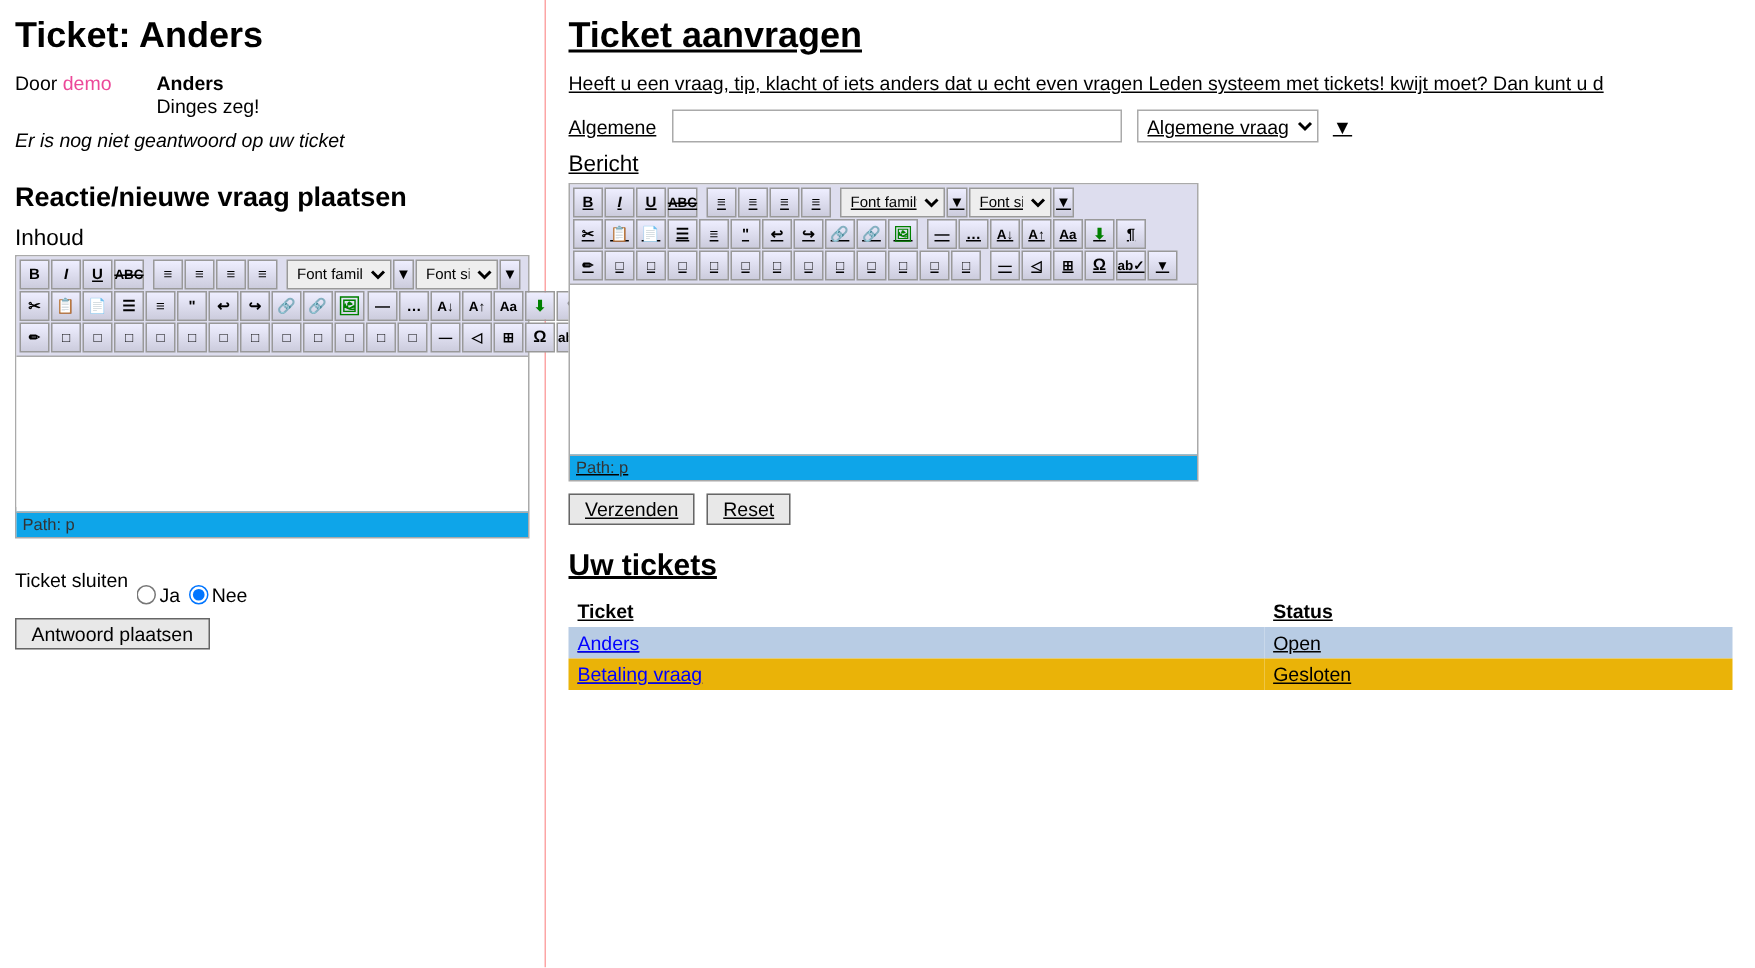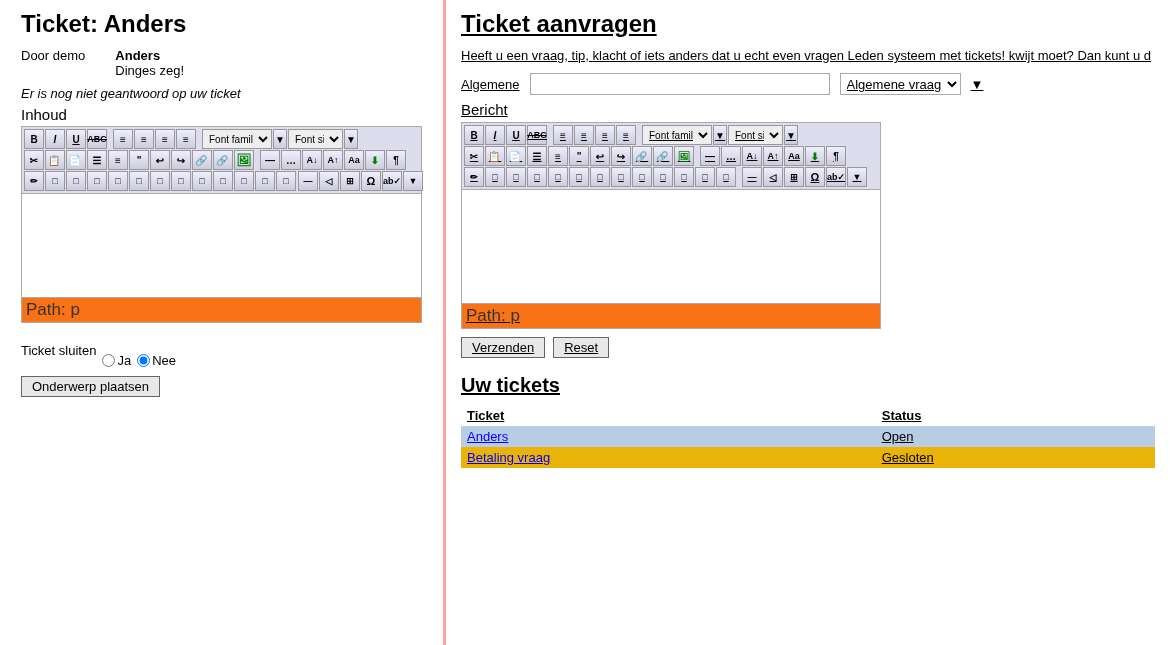--- a/index.html
+++ b/index.html
@@ -1,41 +1,41 @@
 <!DOCTYPE html>
 <html><head>
   <meta charset="utf-8">
   <style>
     * { box-sizing: border-box; margin: 0; padding: 0; }
     body { font-family: Arial, sans-serif; font-size: 13px; color: #000; background: #fff; }
     .layout { display: flex; width: 1170px; min-height: 645px; }
-    .left-col { width: 446px; padding: 10px 21px; border-right: 3px solid #fca5a5; flex-shrink: 0; }
+    .left-col { width: 364px; padding: 10px 10px; border-right: 1px solid #fca5a5; flex-shrink: 0; }
     .right-col { flex: 1; padding: 10px 15px; text-decoration: underline; }
 
     h1 { font-size: 24px; font-weight: bold; margin-bottom: 10px; }
     h2 { font-size: 20px; font-weight: bold; margin: 20px 0 8px; }
     h3 { font-size: 18px; font-weight: bold; margin: 20px 0 8px; }
 
     .meta-row { display: flex; gap: 30px; margin-bottom: 8px; }
-    .meta-author a { color: #000000; cursor: pointer; }
+    .meta-author a { color: #ec4899; cursor: pointer; }
     .meta-right { display: flex; flex-direction: column; }
     .meta-title { font-weight: bold; }
 
     .italic-text { font-style: italic; font-size: 13px; margin: 5px 0; }
 
     .field-label { font-size: 15px; margin-bottom: 3px; }
 
     .editor-wrapper { border: 1px solid #aaa; background: #fff; width: 100%; }
     .editor-toolbar { display: flex; flex-wrap: wrap; align-items: center; gap: 1px; padding: 2px; background: #dde; border-bottom: 1px solid #aaa; }
     .editor-toolbar-row { display: flex; align-items: center; gap: 1px; width: 100%; }
     .tb-btn { display: inline-flex; align-items: center; justify-content: center; width: 20px; height: 20px; border: 1px solid #999; background: linear-gradient(to bottom, #eef, #ccd); cursor: pointer; font-size: 10px; font-weight: bold; color: #000; flex-shrink: 0; }
     .tb-sep { width: 4px; }
     .tb-select { font-size: 10px; height: 20px; border: 1px solid #999; background: #eee; padding: 0 2px; cursor: pointer; }
     .editor-area { width: 100%; height: 100px; border: none; outline: none; padding: 4px; resize: none; font-size: 13px; background: #fff; }
-    .editor-path { font-size: 17px; padding: 2px 4px; border-top: 1px solid #aaa; background: #f97316; color: #333; }
+    .editor-path { font-size: 11px; padding: 2px 4px; border-top: 1px solid #aaa; background: #0ea5e9; color: #333; }
 
     
     .icon-bold { font-weight: bold; font-style: normal; }
     .icon-italic { font-style: italic; }
     .icon-underline { text-decoration: underline; }
 
     .form-row { display: flex; align-items: center; gap: 10px; margin-bottom: 6px; }
     .form-input { border: 1px solid #aaa; padding: 2px 4px; font-size: 13px; width: 400px; height: 22px; }
     .form-select { border: 1px solid #aaa; padding: 2px; font-size: 13px; height: 22px; background: #fff; }
 
@@ -70,20 +70,21 @@
         <a>demo</a>
       </div>
       <div class="meta-right">
         <span class="meta-title">Anders</span>
         <span>Dinges zeg!</span>
       </div>
     </div>
 
     <p class="italic-text">Er is nog niet geantwoord op uw ticket</p>
 
+    <h3>Reactie/nieuwe vraag plaatsen</h3>
 
     <div class="field-label">Inhoud</div>
 
     <div class="editor-wrapper">
       <div class="editor-toolbar">
 
         <div class="editor-toolbar-row">
           <button class="tb-btn icon-bold">B</button>
           <button class="tb-btn icon-italic">I</button>
           <button class="tb-btn icon-underline">U</button>
@@ -158,21 +159,21 @@
       <label class="radio-label">
         <input type="radio" name="close_ticket" value="ja" style="">
         <span>Ja</span>
       </label>
       <label class="radio-label">
         <input type="radio" name="close_ticket" value="nee" checked="" style="">
         <span>Nee</span>
       </label>
     </div>
     <div style="margin-top:8px;">
-      <button class="btn">Onderwerp plaatsen</button>
+      <button class="btn">Antwoord plaatsen</button>
     </div>
   </div>
 
   <div class="right-col">
     <h1>Ticket aanvragen</h1>
     <p class="desc-text">Heeft u een vraag, tip, klacht of iets anders dat u echt even vragen Leden systeem met tickets! kwijt moet? Dan kunt u d</p>
 
     <div class="form-row">
       <span>Algemene</span>
       <input type="text" class="form-input" style="width: 300px;">

